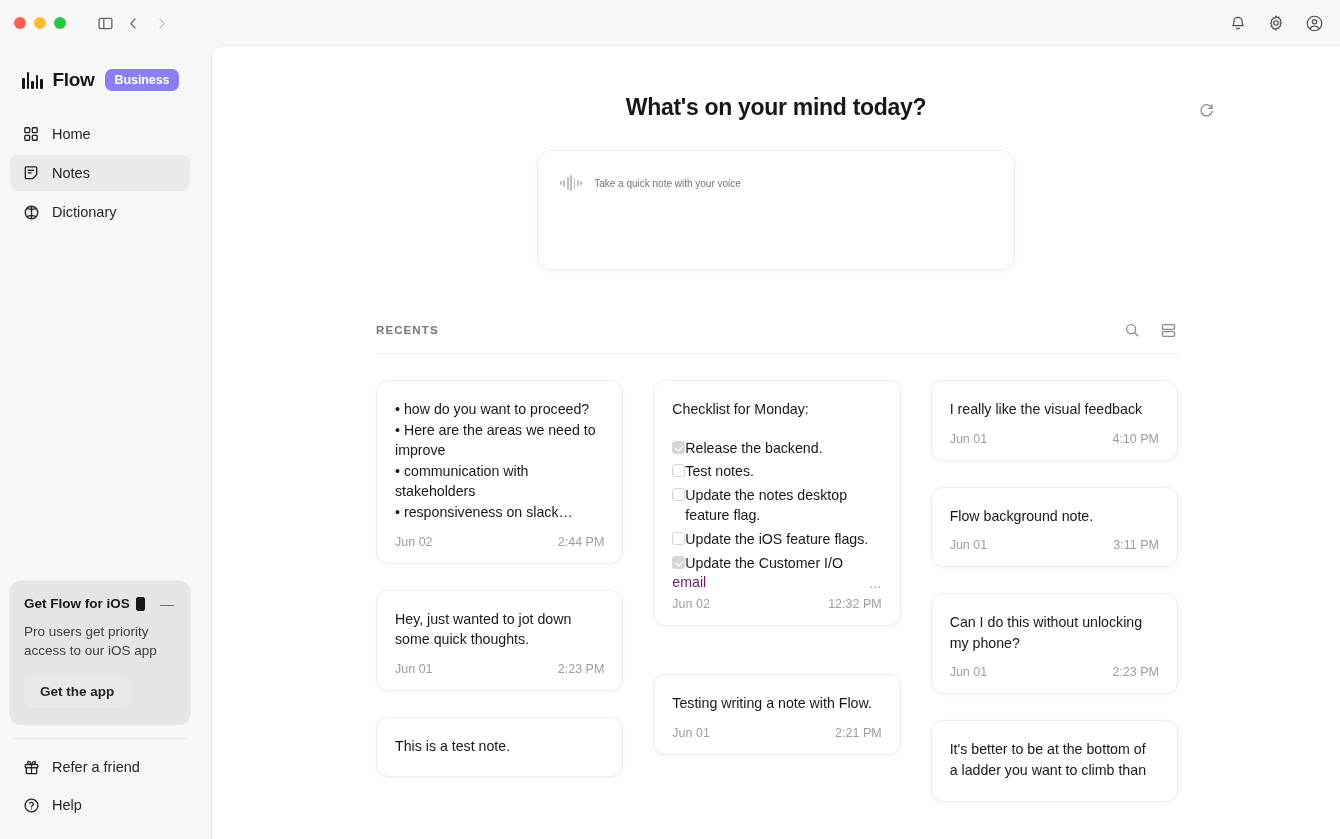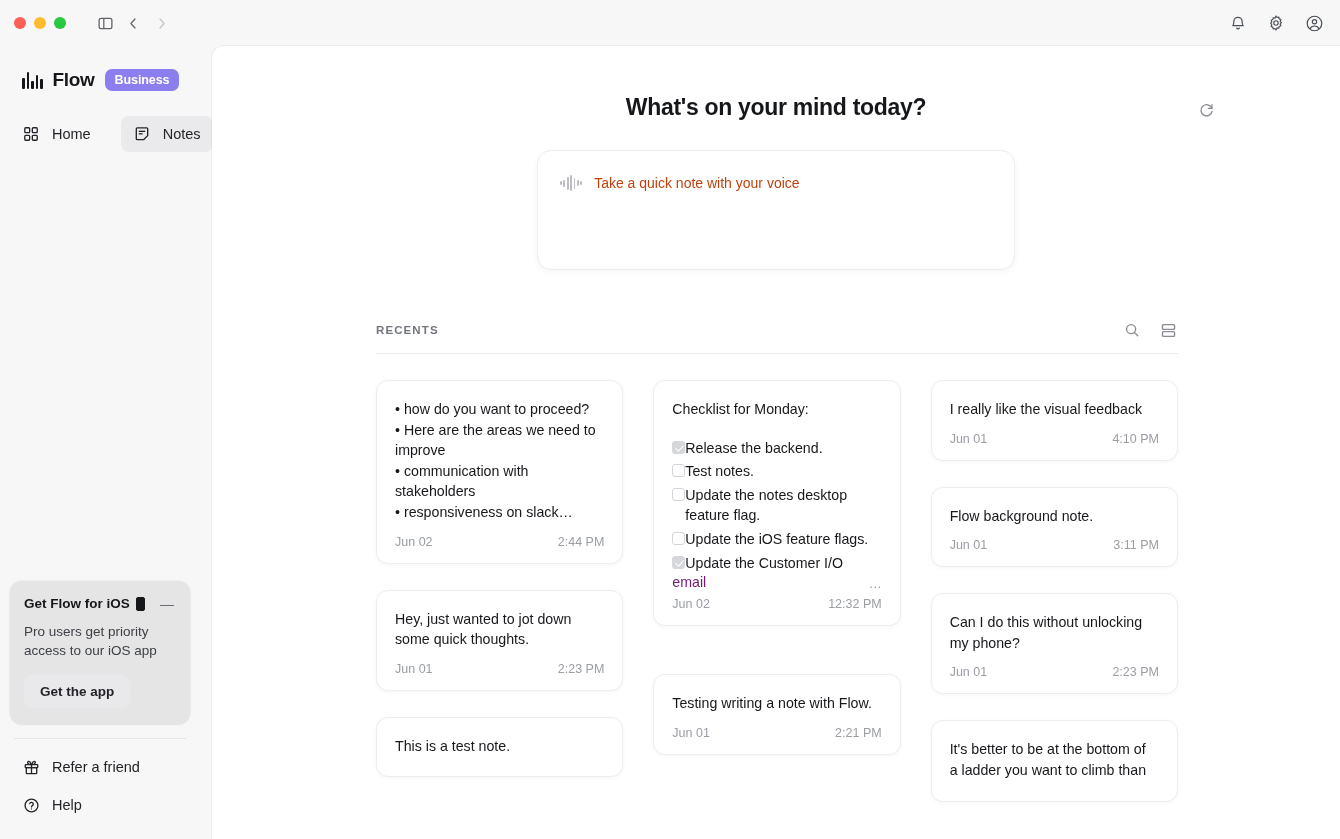--- a/index.html
+++ b/index.html
@@ -39,21 +39,21 @@
   }
   .brand { display: flex; align-items: center; gap: 10px; padding: 16px 0 0 22px; height: 52px; }
   .brand-mark { display: flex; align-items: flex-end; gap: 2px; height: 17px; }
   .brand-mark i { display: block; width: 2.5px; background: #16171a; border-radius: 1px; }
   .brand-name { font-size: 19px; font-weight: 700; color: #16171a; letter-spacing: -0.3px; }
   .badge {
     background: #8b7ff0; color: #fff; font-size: 12.5px; font-weight: 700;
     padding: 4px 10px; border-radius: 7px; letter-spacing: -0.1px;
   }
 
-  .nav { margin-top: 18px; padding: 0 10px; display: flex; gap: 18px; }
+  .nav { margin-top: 18px; padding: 0 10px; display: flex; flex-direction: column; gap: 3px; }
   .nav-item {
     display: flex; align-items: center; gap: 12px;
     height: 36px; padding: 0 12px; border-radius: 8px;
     font-size: 14.5px; color: #232428; cursor: default;
   }
   .nav-item.active { background: #eaeaec; }
   .nav-icon { width: 18px; height: 18px; display: flex; align-items: center; justify-content: center; color: #232428; flex: 0 0 18px; }
 
   .spacer { flex: 1 1 auto; }
 
@@ -95,21 +95,21 @@
 
   .voice-box {
     margin: 29px auto 0 auto; width: 478px; height: 120px;
     background: #fff; border: 1px solid #ededf0; border-radius: 14px;
     box-shadow: 0 2px 7px rgba(16,17,20,.045);
     padding: 24px 22px;
   }
   .voice-row { display: flex; align-items: center; gap: 12px; }
   .wave { display: flex; align-items: center; gap: 1.6px; height: 16px; color: #b9bbc1; }
   .wave i { display: block; width: 1.8px; background: #bcbec4; border-radius: 1px; }
-  .voice-ph { font-size: 14px; color: #c2410c; }
+  .voice-ph { font-size: 10px; color: #737373; }
 
   
   .recents { margin: 50px 0 0 0; padding: 0 162px 0 164px; }
   .recents-head { display: flex; align-items: center; justify-content: space-between; padding-bottom: 13px; }
   .recents-label { font-size: 11.5px; font-weight: 700; letter-spacing: 1.1px; color: #73767d; }
   .recents-actions { display: flex; align-items: center; gap: 16px; }
   .icon-btn { width: 20px; height: 20px; display: flex; align-items: center; justify-content: center; color: #8a8d94; cursor: default; }
   .recents-rule { height: 1px; background: #ebebee; }
 
   .cards { display: flex; gap: 30px; padding-top: 26px; }

